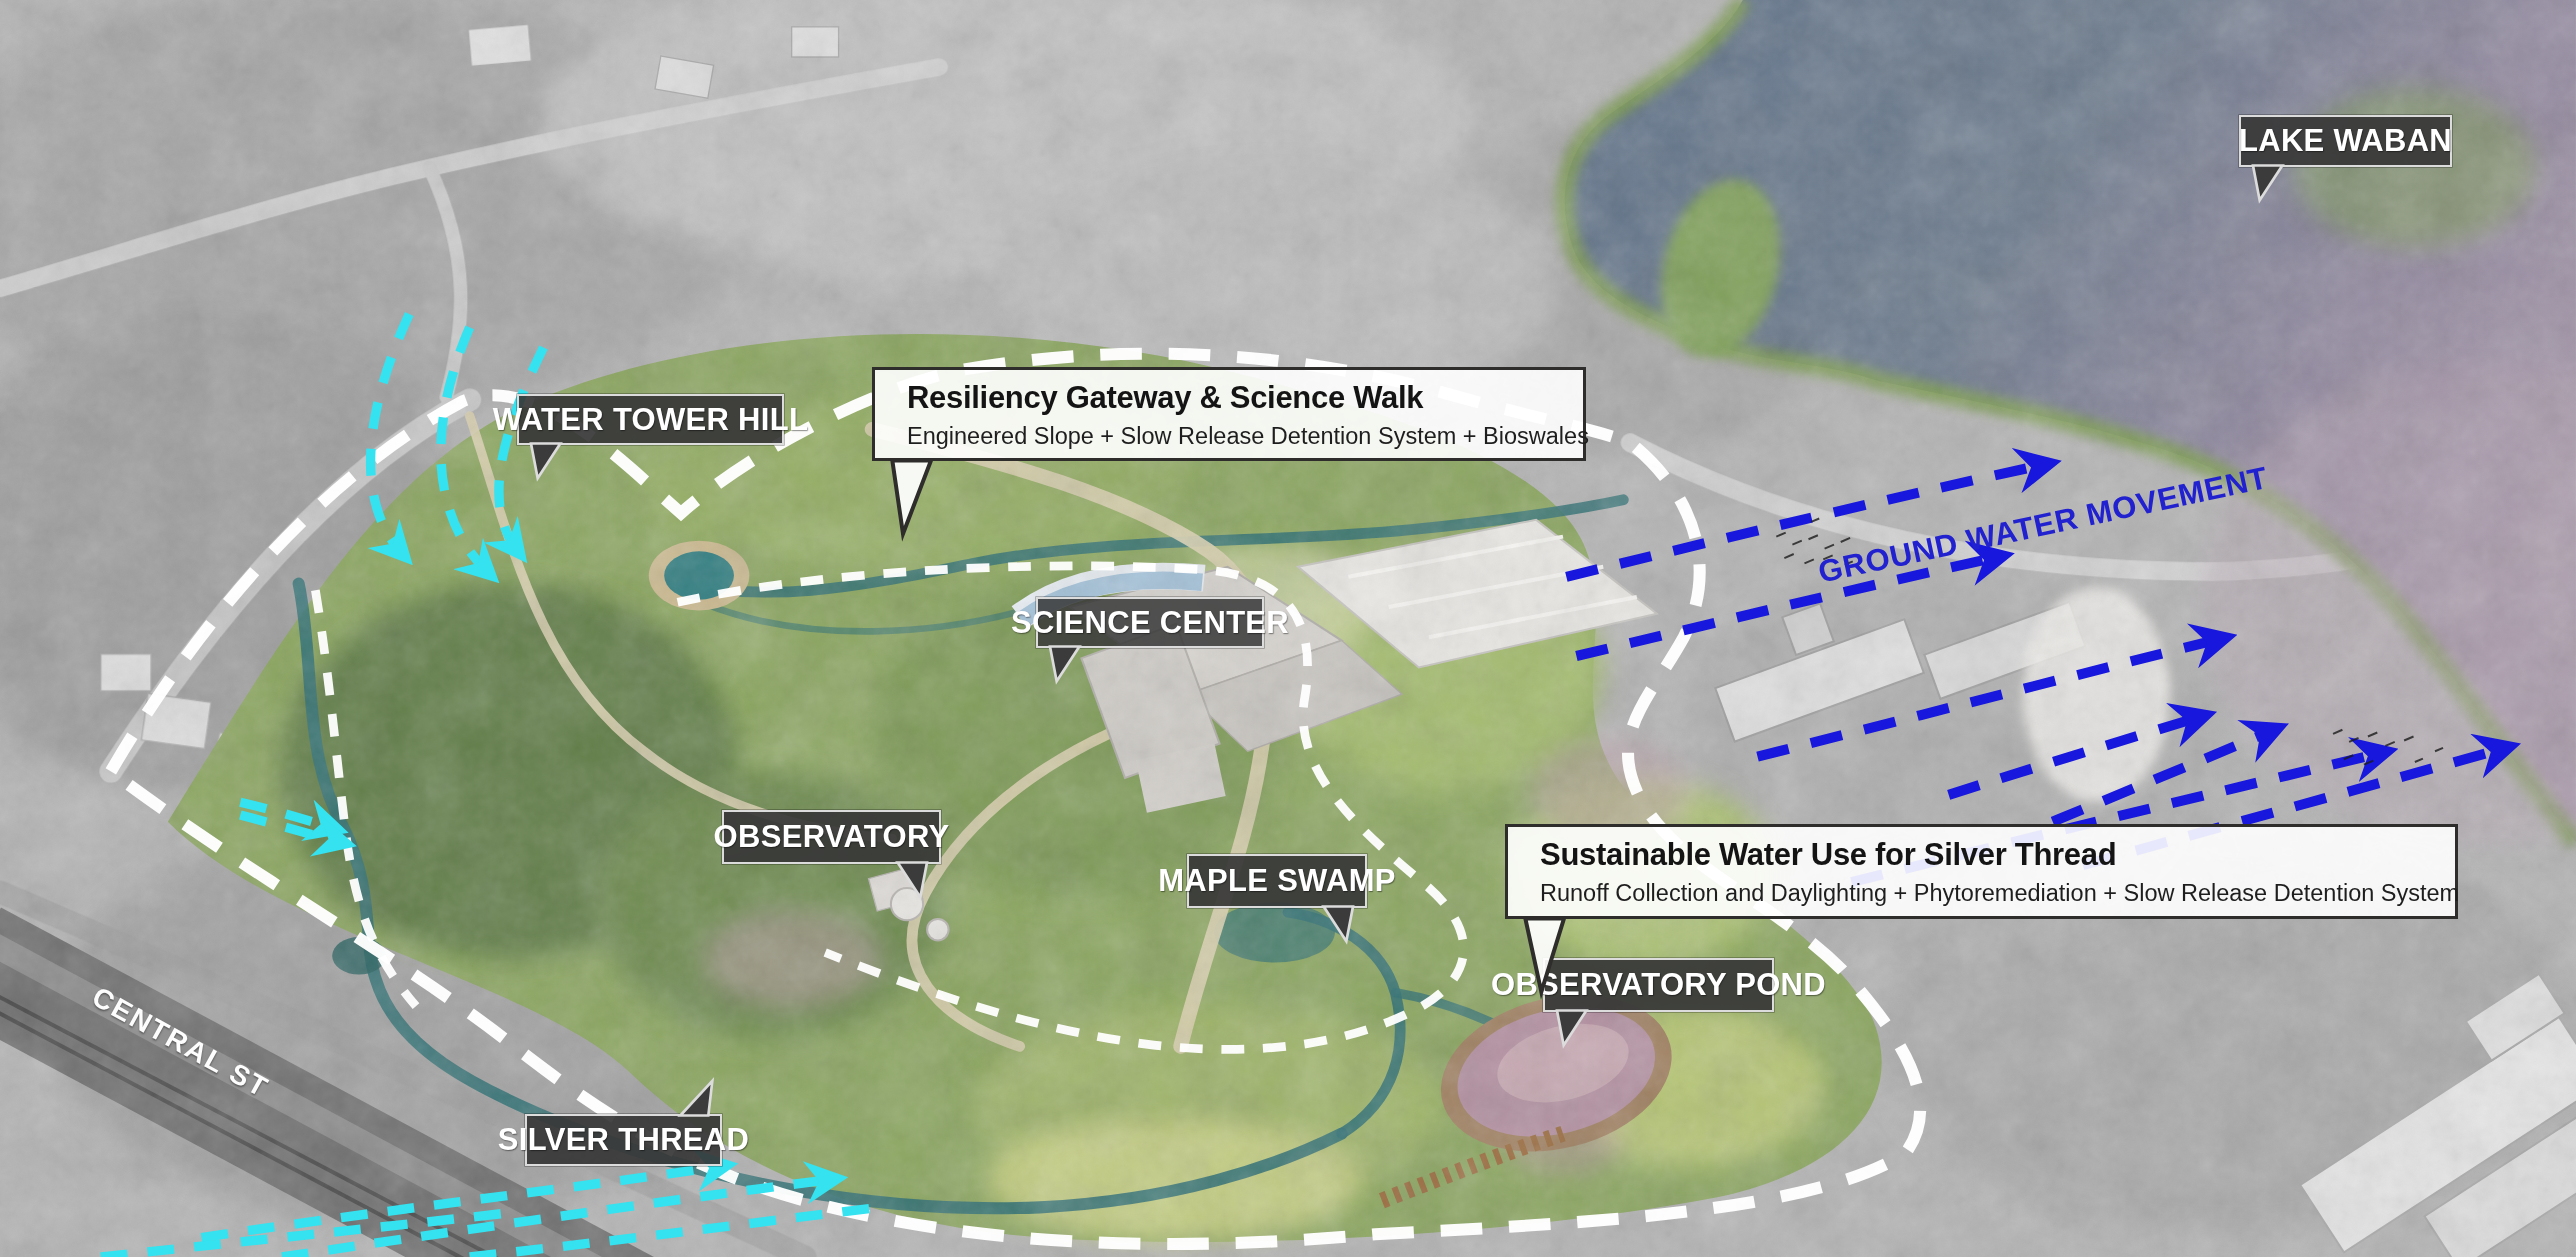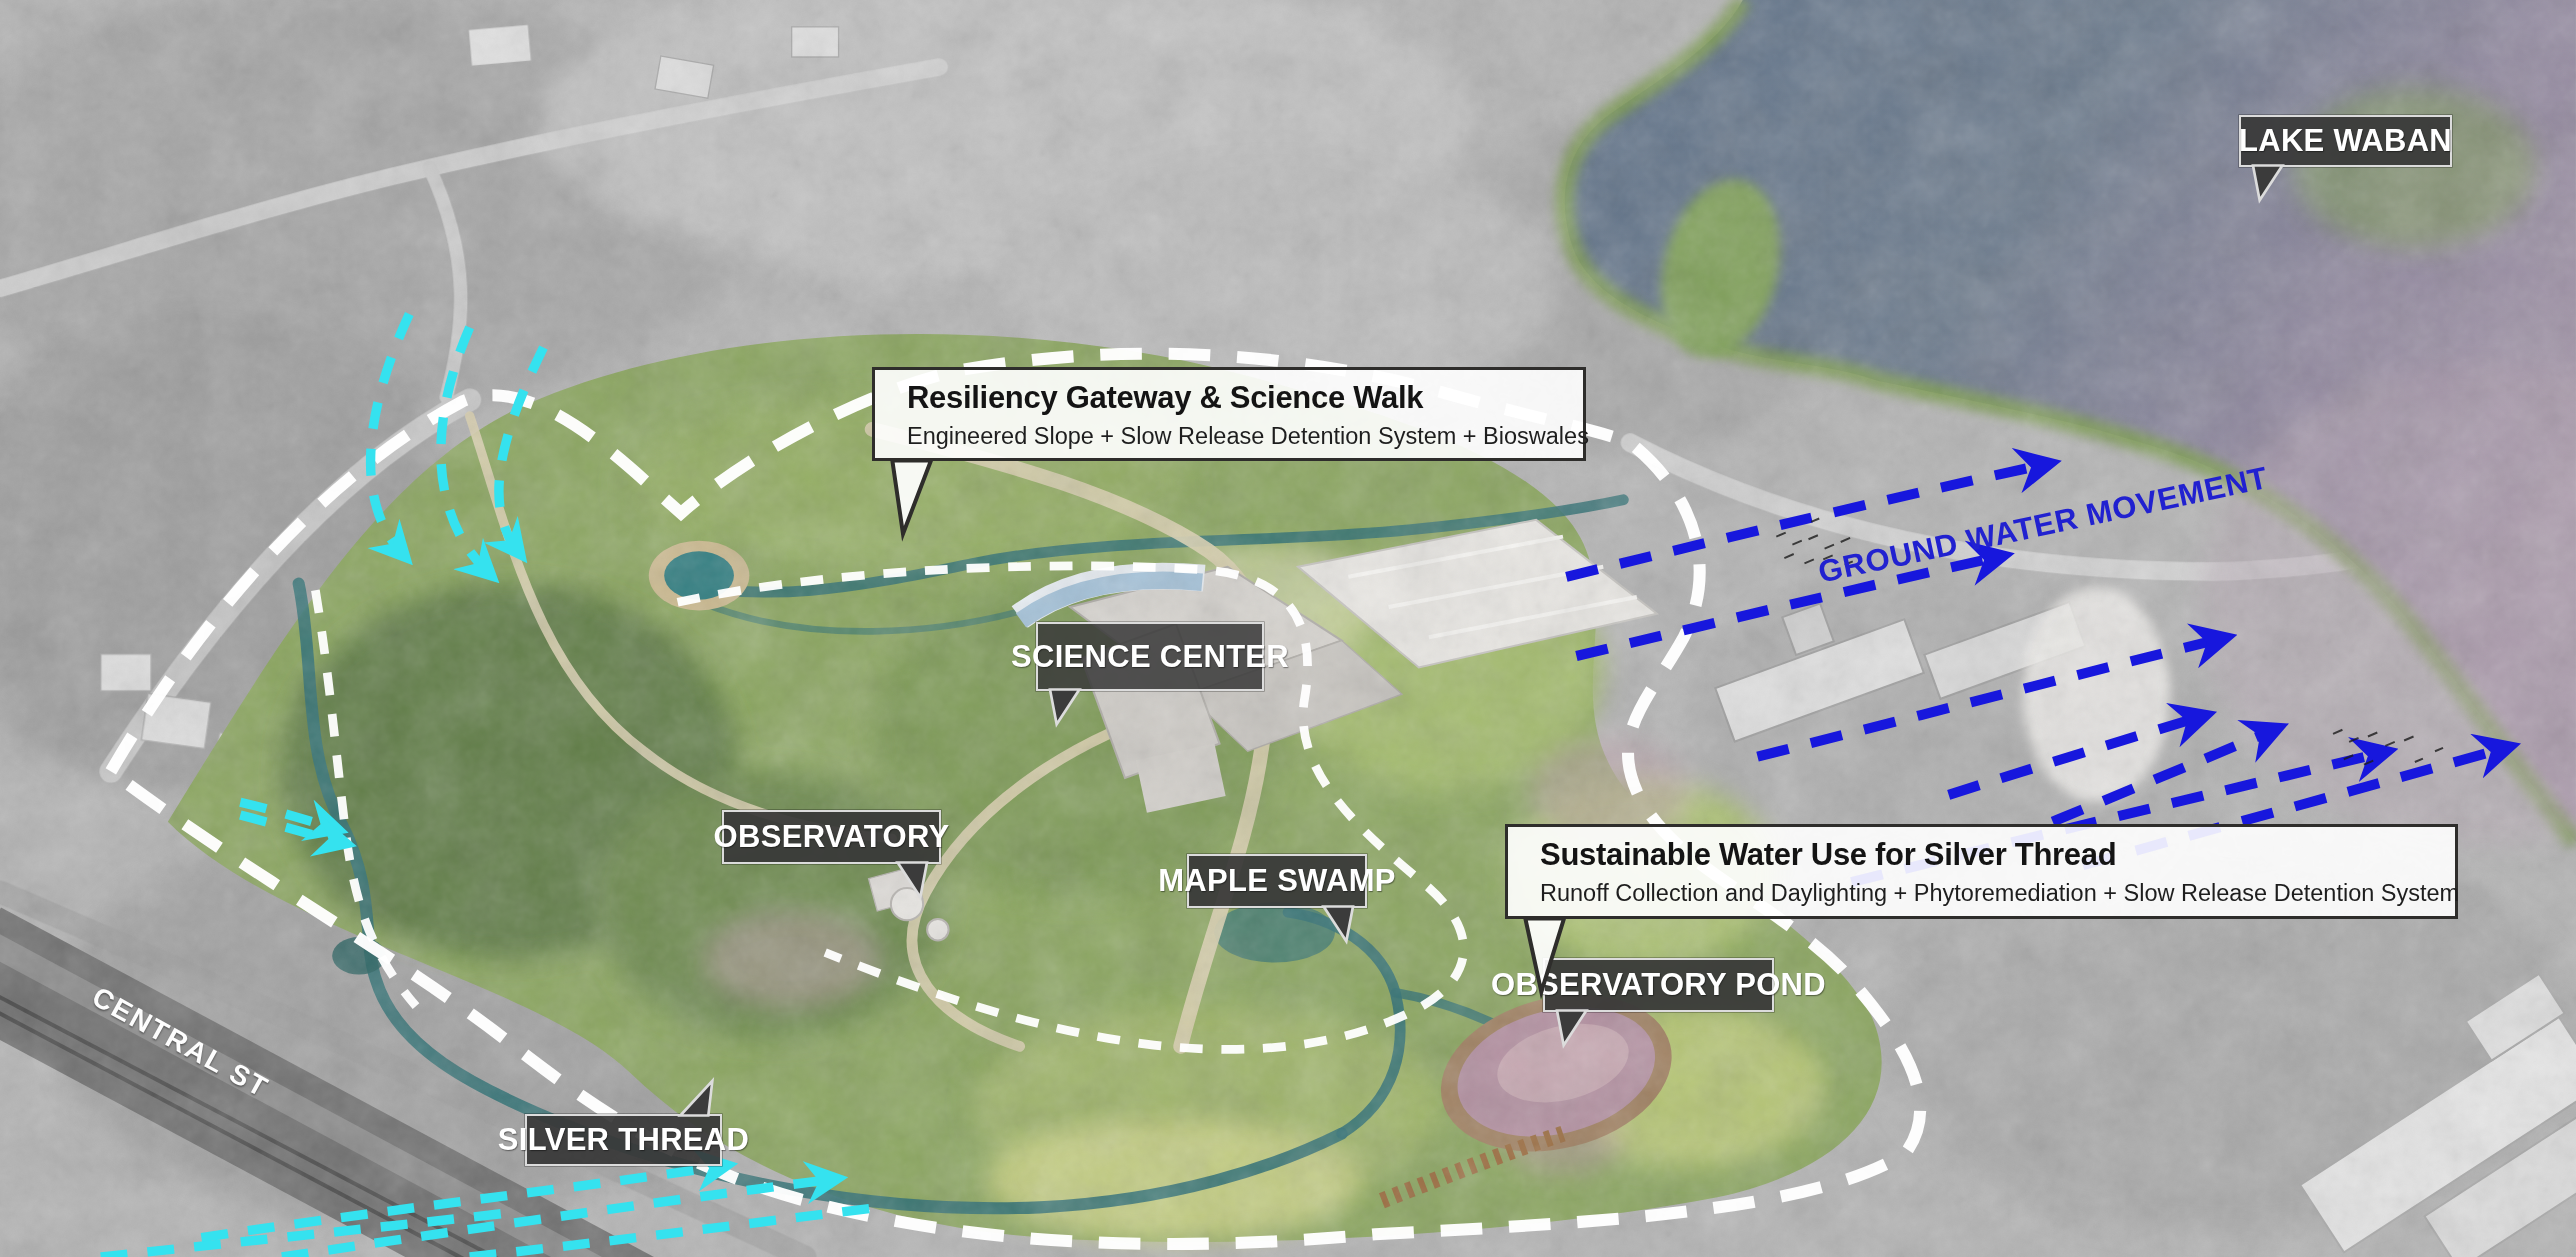--- a/index.html
+++ b/index.html
@@ -251,22 +251,28 @@
   </svg>
 
 
   <div class="tag" style="left:2239px;top:115px;width:213px;height:52px">
     <span class="tag-text">LAKE WABAN</span>
     <svg class="tail tail-bl" width="40" height="39" viewBox="0 0 60 58">
         <polygon points="6,2 50,2 16,54"></polygon>
       </svg>
   </div>
 
-
-  <div class="tag" style="left:1036px;top:622px;width:228px;height:69px;background:rgba(56,56,56,0.85)">
+  <div class="tag" style="left:517px;top:394px;width:267px;height:51px">
+    <span class="tag-text">WATER TOWER HILL</span>
+    <svg class="tail tail-bl" width="40" height="39" viewBox="0 0 60 58">
+        <polygon points="6,2 50,2 16,54"></polygon>
+      </svg>
+  </div>
+
+  <div class="tag" style="left:1036px;top:597px;width:228px;height:51px;background:rgba(56,56,56,0.85)">
     <span class="tag-text">SCIENCE CENTER</span>
     <svg class="tail tail-bl" width="40" height="39" viewBox="0 0 60 58">
         <polygon points="6,2 50,2 16,54"></polygon>
       </svg>
   </div>
 
   <div class="tag" style="left:722px;top:810px;width:219px;height:54px">
     <span class="tag-text">OBSERVATORY</span>
     <svg class="tail tail-br" width="40" height="39" viewBox="0 0 60 58">
         <polygon points="10,2 54,2 44,54"></polygon>

